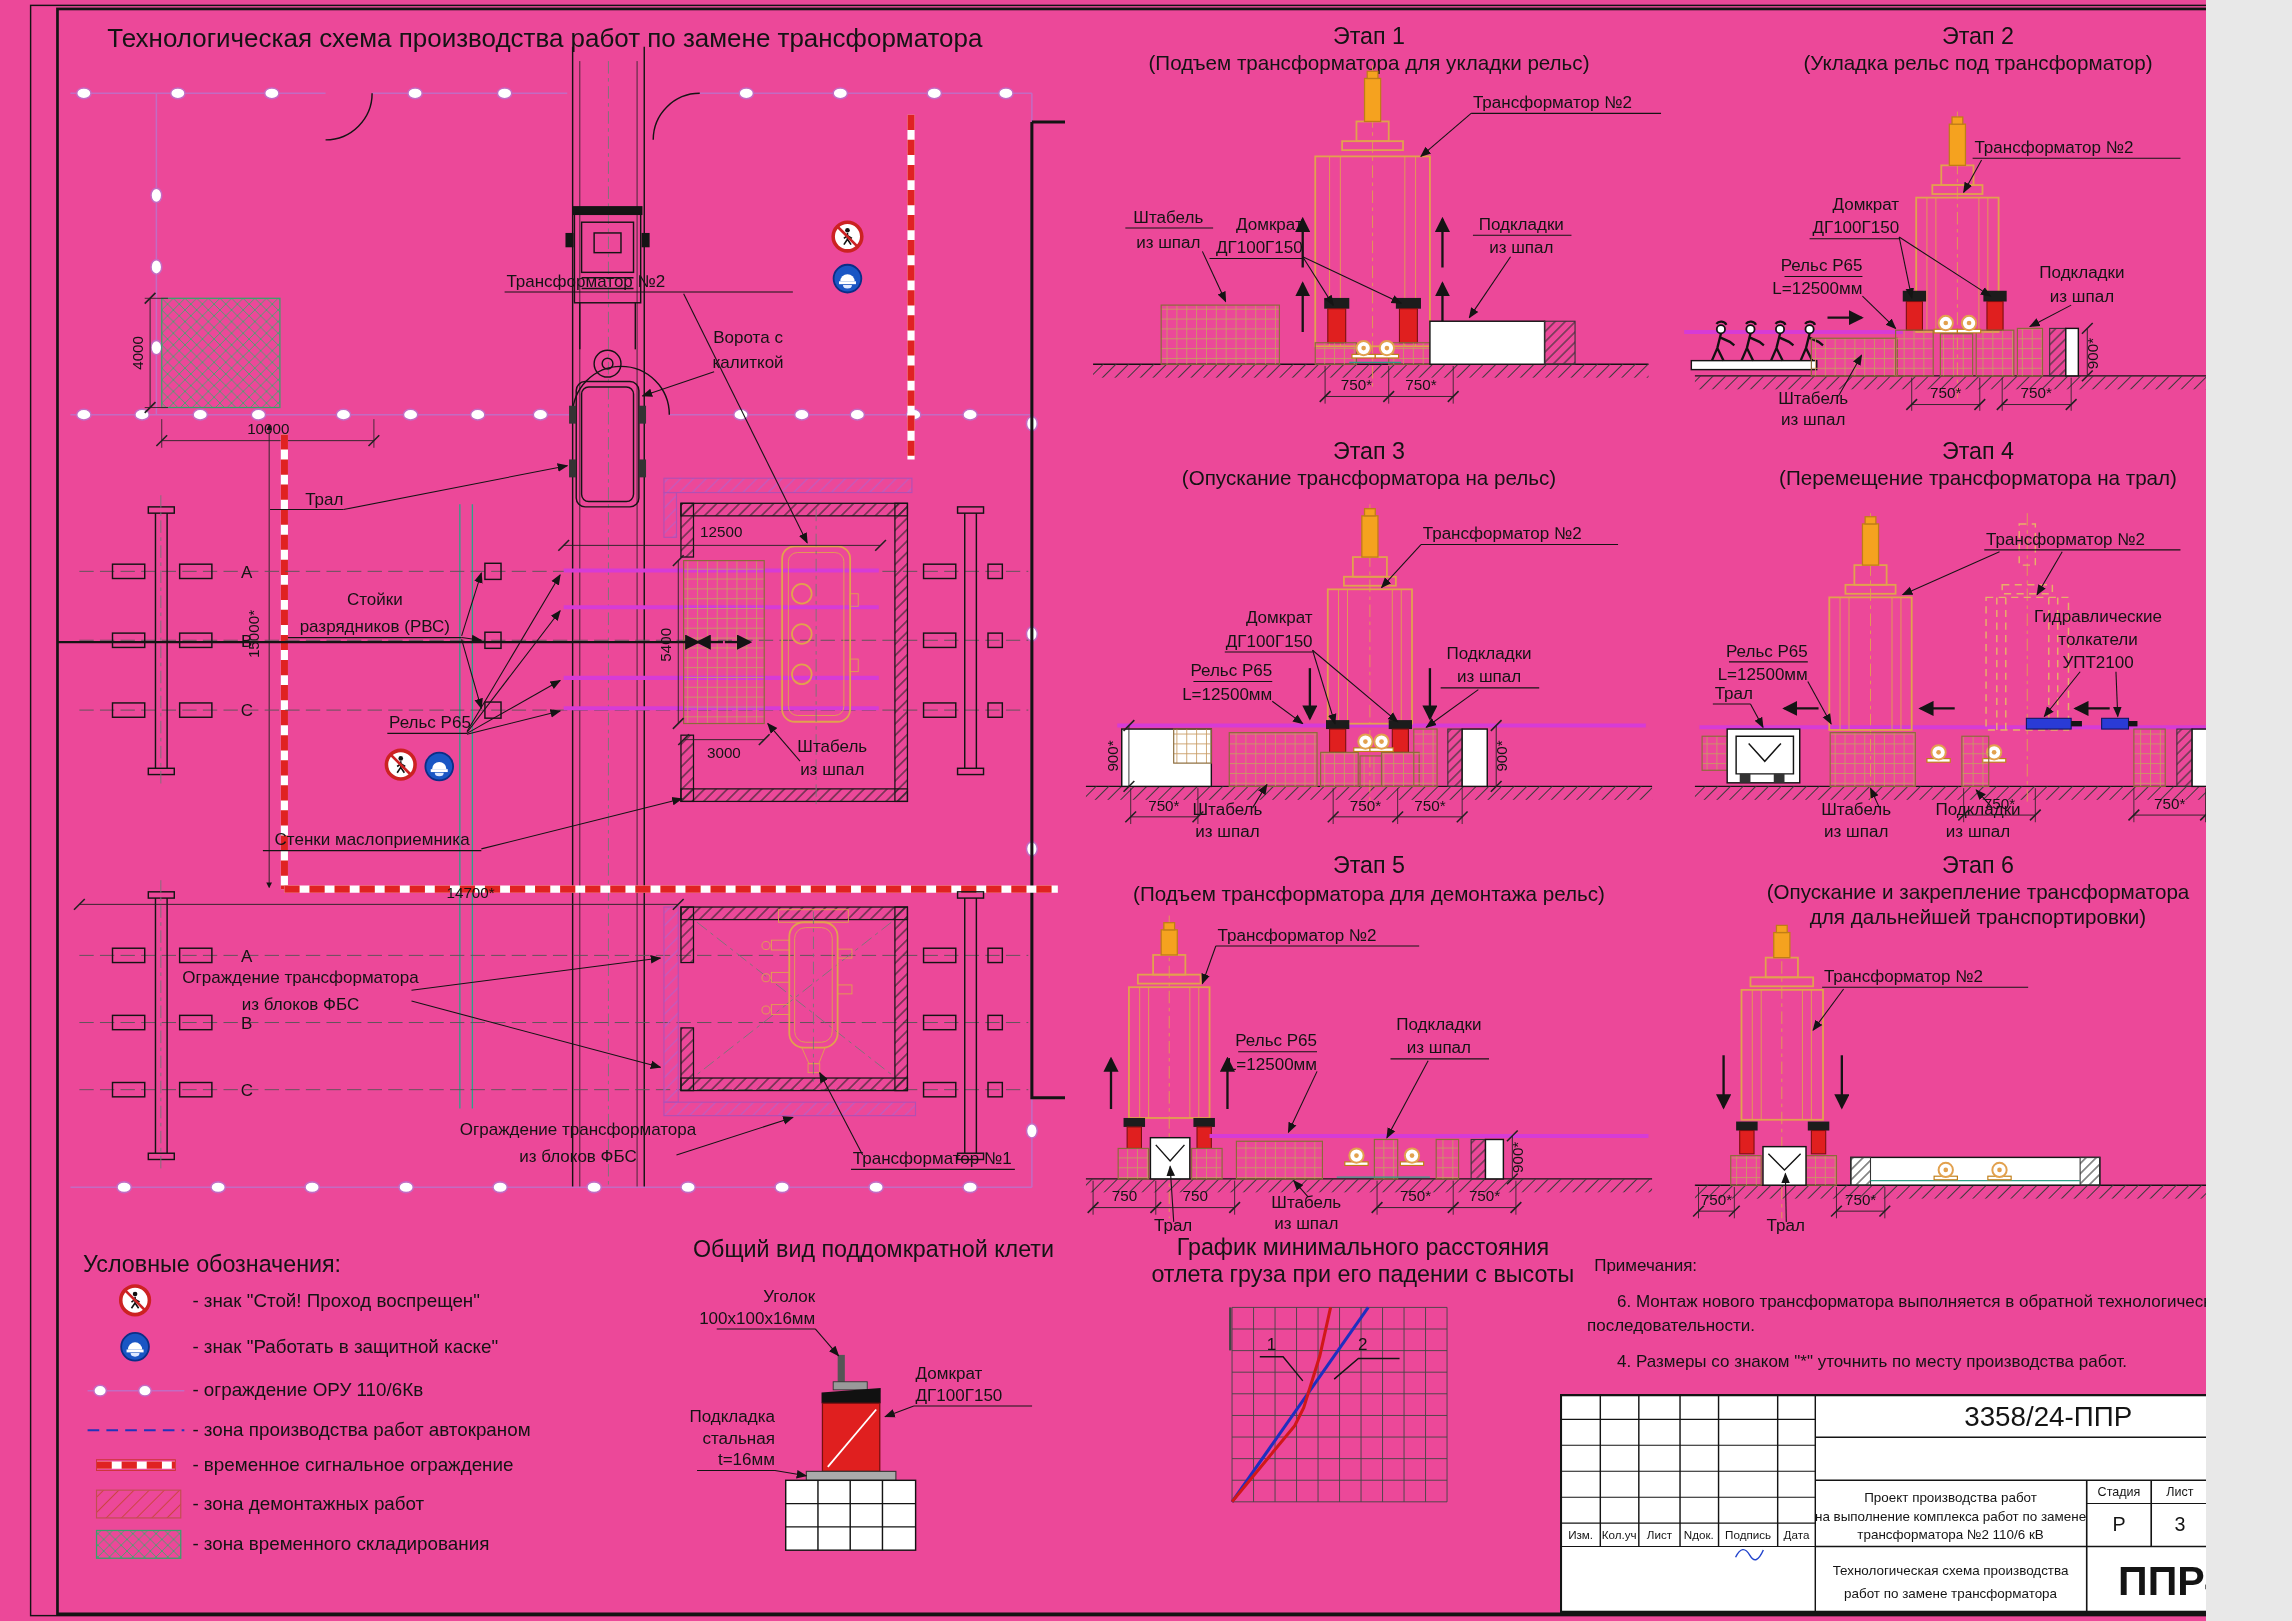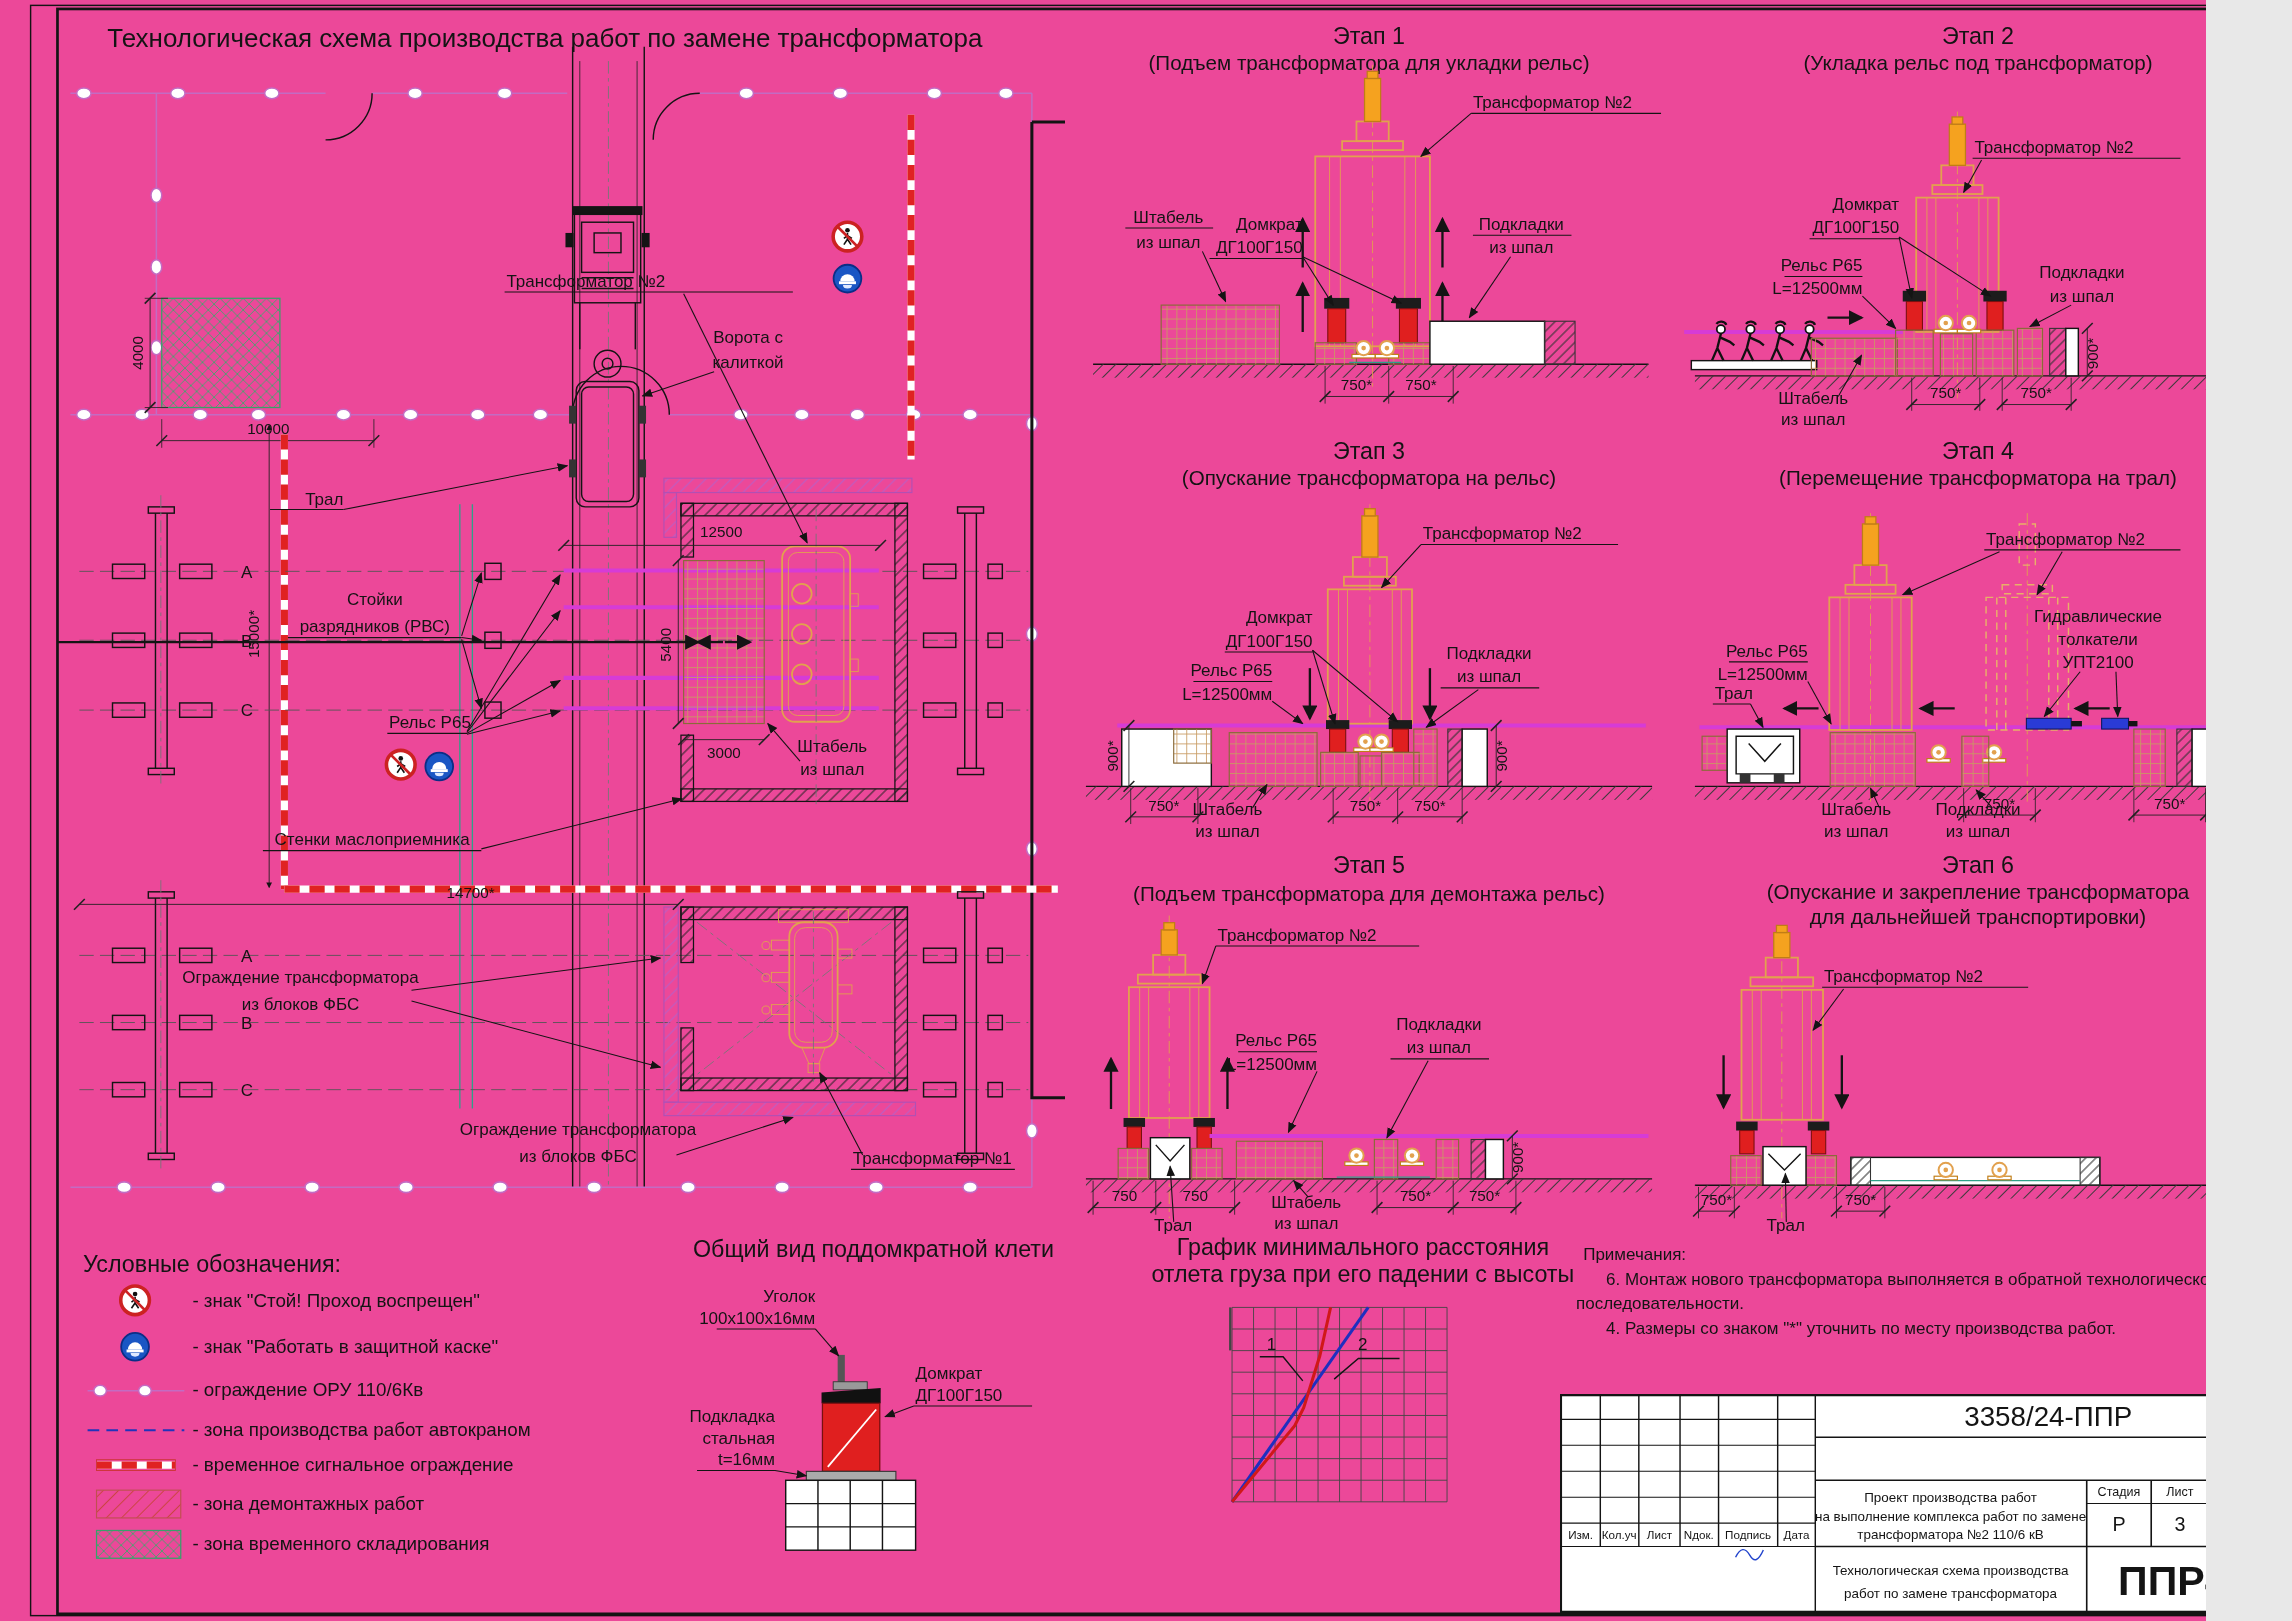--- a/index.html
+++ b/index.html
@@ -37,21 +37,21 @@
   .jcap{fill:#1c1c1c;stroke:none}
   .push{fill:#2A3BD6;stroke:#10175e;stroke-width:1.2}
   .ul{stroke:#141414;stroke-width:1.2}
   .ldr{stroke:#141414;stroke-width:1.2;fill:none;marker-end:url(#ma)}
   .mv{stroke:#141414;stroke-width:2.6;fill:none;marker-end:url(#mb)}
   .dim{stroke:#222;stroke-width:1;fill:none}
   .ext{stroke:#222;stroke-width:.9;fill:none}
   .tick{stroke:#222;stroke-width:1.8}
   .white{fill:#fff;stroke:#141414;stroke-width:1.6}
   .notes{position:absolute;left:1576px;top:1243px;width:699px;font-family:"Liberation Sans",sans-serif;font-size:17px;line-height:1.45;color:#141414}
-  .notes p{margin:0;text-indent:30px}
+  .notes p{margin:11px;text-indent:30px}
   .notes .nh{text-indent:7.2px}
 </style>
 </head>
 <body>
 
 <div class="sheet">
 
 <svg width="0" height="0" style="position:absolute" aria-hidden="true">
 <defs>
   <pattern id="pGround" width="10" height="10" patternUnits="userSpaceOnUse" patternTransform="rotate(45)">

